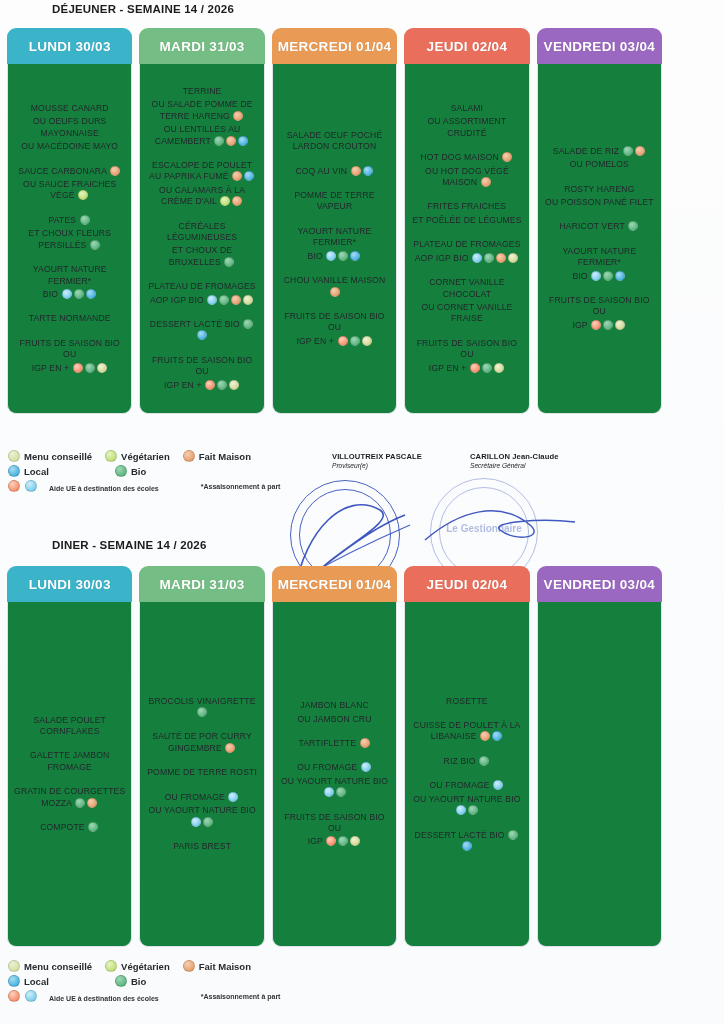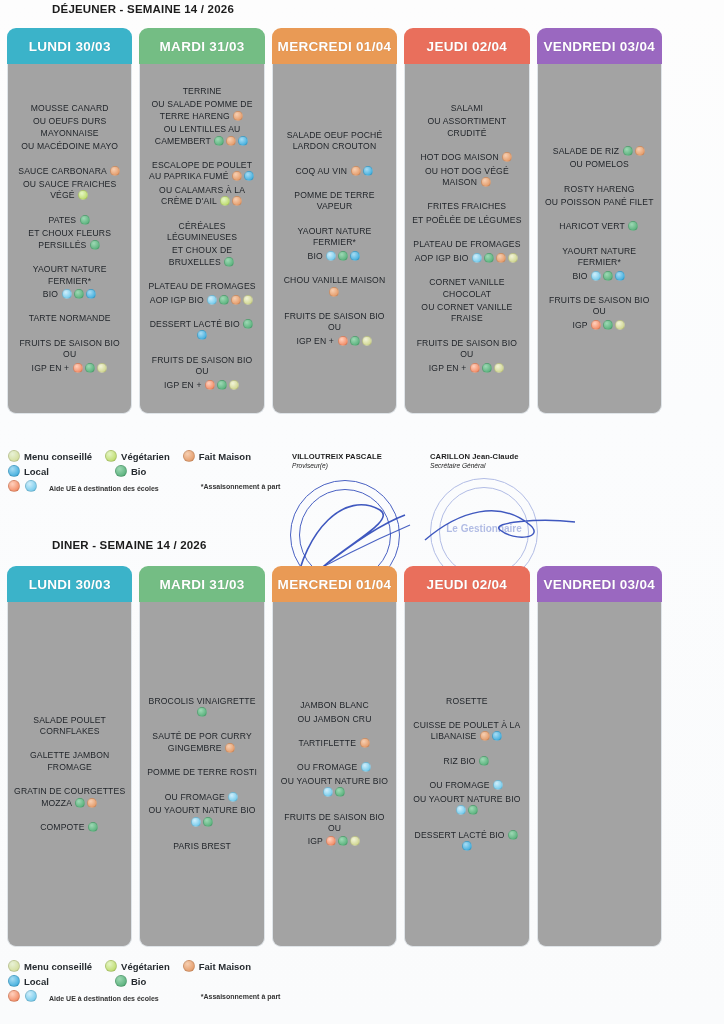--- a/index.html
+++ b/index.html
@@ -32,42 +32,41 @@
     color: #1c1c1c;
     letter-spacing: .2px;
     margin-left: 52px;
     line-height: 14px;
   }
 
   .grid {
     display: flex;
     gap: 7px;
     padding: 0 7px;
-    justify-content: flex-end;
   }
   .daycol {
     flex: 1 1 0;
     min-width: 0;
     display: flex;
     flex-direction: column;
   }
   .day-head {
     height: 36px;
     border-radius: 9px 9px 0 0;
     display: flex;
     align-items: center;
     justify-content: center;
     color: #ffffff;
     font-size: 13.5px;
     font-weight: bold;
     letter-spacing: .3px;
     text-shadow: 0 0 1px rgba(0,0,0,.18);
   }
   .day-body {
-    background: #a3a3a3;
+    background: #15803d;
     border: 1px solid #dfe4e8;
     border-top: none;
     border-radius: 0 0 9px 9px;
     padding: 10px 5px 8px;
     display: flex;
     flex-direction: column;
     align-items: center;
     justify-content: flex-start;
   }
   .day-body.lunch { height: 350px; }
@@ -122,21 +121,21 @@
     display: flex; align-items: flex-end;
     margin-right: 12px;
     white-space: nowrap;
   }
   .legend-item .ic { width: 12px; height: 12px; margin-right: 4px; vertical-align: middle; }
   .legend-item .txt { font-weight: bold; font-size: 9.5px; color: #262b30; }
   .legend-small { font-size: 7px; color: #333; font-weight: bold; }
   .legend-note { font-size: 7px; color: #333; font-weight: bold; margin-left: 30px; }
 
   
-  .sigblock { position: absolute; font-size: 7.6px; color: #1d1d1d; }
+  .sigblock { position: absolute; font-size: 7.6px; color: #1d1d1d; margin-left: 40px; }
   .sig-name { font-weight: bold; letter-spacing: .1px; }
   .sig-role { font-style: italic; font-size: 6.6px; margin-top: 1px; }
 
   .stamp {
     position: absolute;
     border: 1.4px solid #2a46b8;
     border-radius: 50%;
     color: #2a46b8;
     opacity: .85;
   }

